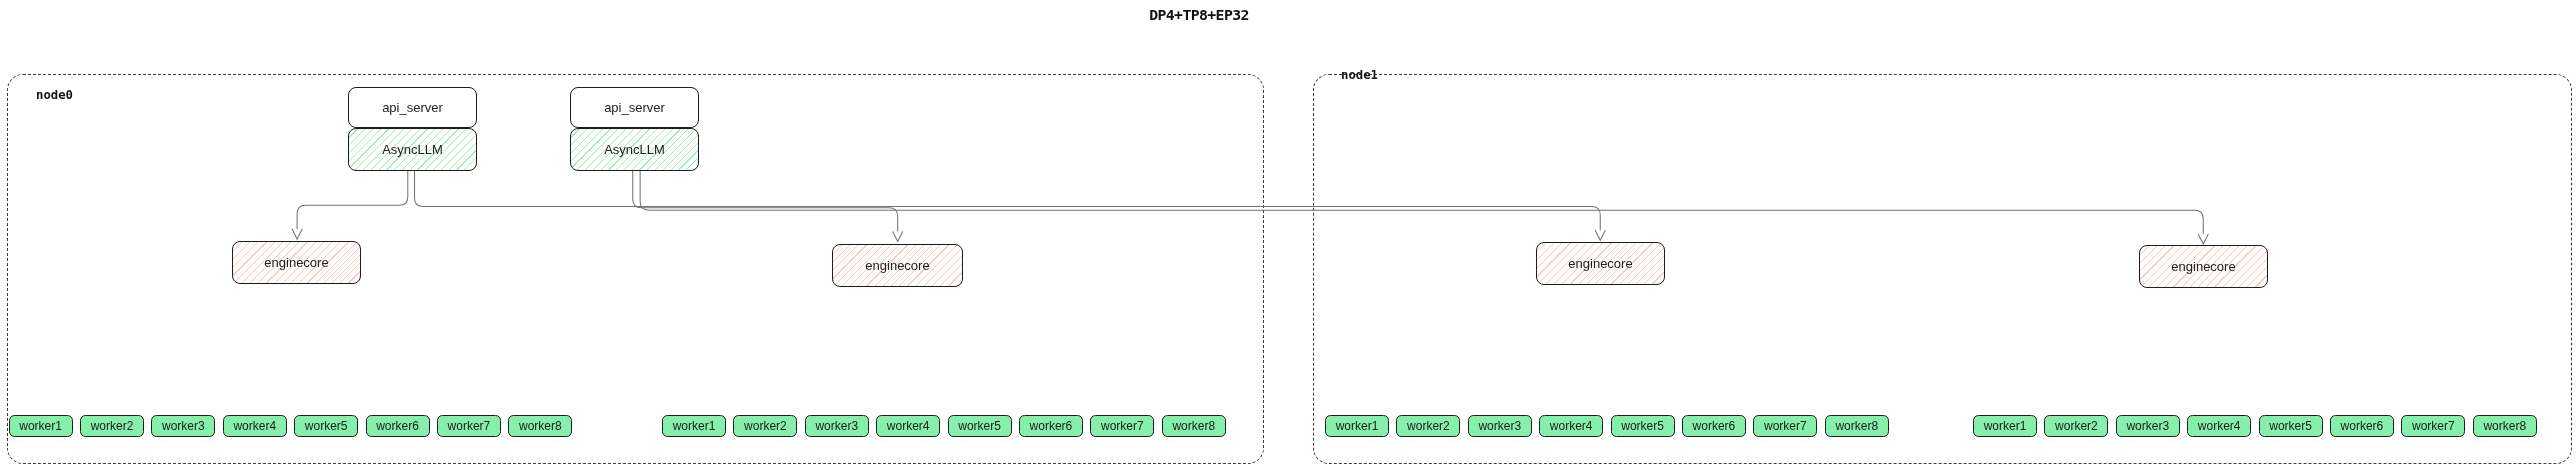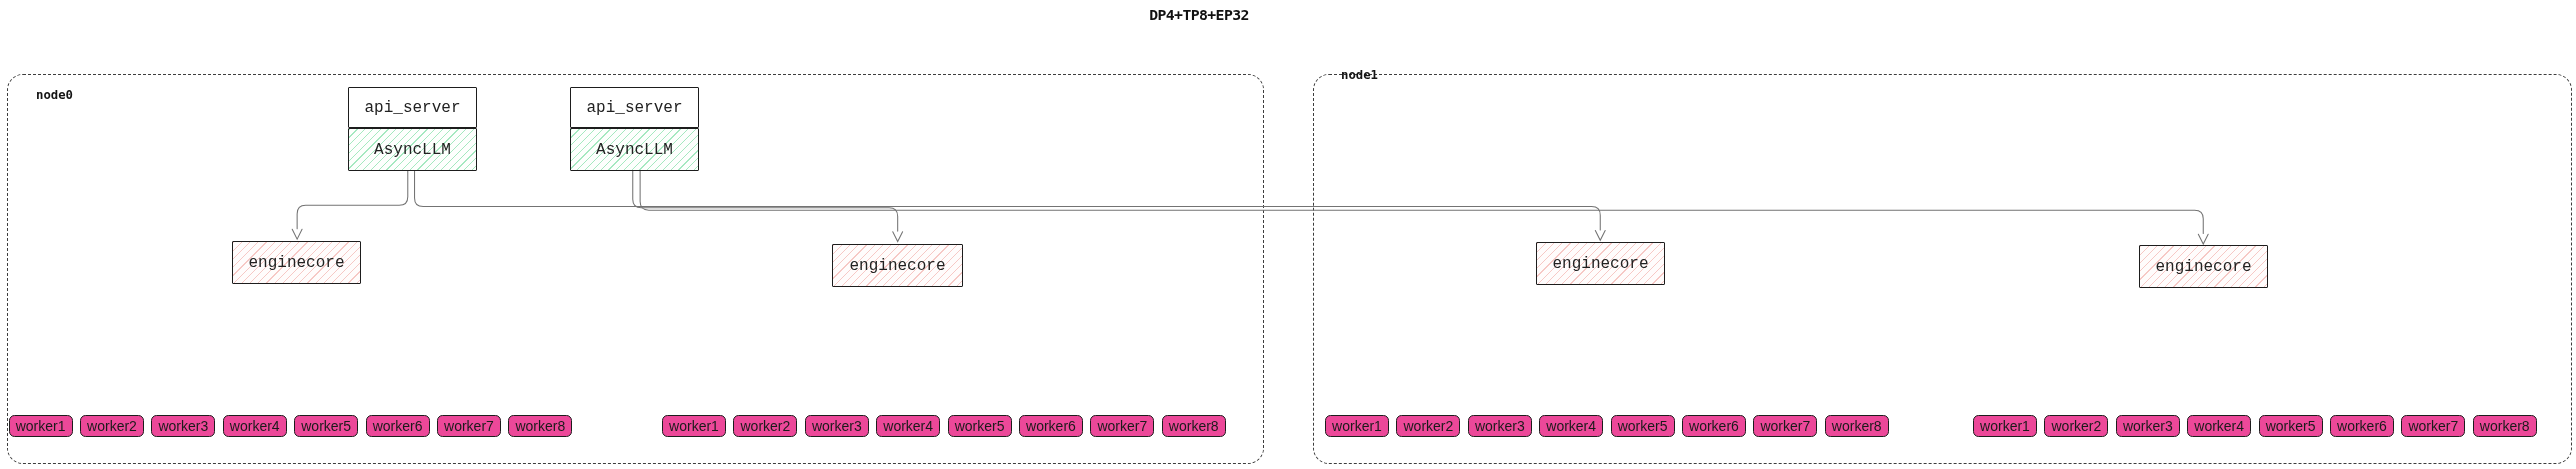--- a/index.html
+++ b/index.html
@@ -32,27 +32,26 @@
     font-family:"DejaVu Sans Mono", monospace;
     font-size:12.3px;
     font-weight:bold;
     color:#141414;
     white-space:nowrap;
   }
   .box{
     position:absolute;
     box-sizing:border-box;
     border:1.4px solid #1d1d1d;
-    border-radius:1px;
+    border-radius:8px;
     background:#ffffff;
     display:flex;align-items:center;justify-content:center;
-    font-size:16px;
+    font-size:13px;
     color:#222;
     white-space:nowrap;
-    font-family:Liberation Mono, monospace;
   }
   .hatch-green{
     background-color:#fdfffd;
     background-image:repeating-linear-gradient(135deg,
       rgba(94,214,143,0.55) 0px, rgba(94,214,143,0.55) 0.9px,
       transparent 0.9px, transparent 5.5px);
   }
   .hatch-red{
     background-color:#fffcfc;
     background-image:repeating-linear-gradient(135deg,
@@ -63,23 +62,23 @@
     position:absolute;
     top:415px;
     display:flex;
     gap:7.4px;
   }
   .worker{
     box-sizing:border-box;
     width:64px;height:22px;
     border:1.2px solid #1d1d1d;
     border-radius:5.5px;
-    background:#ec4899;
+    background:#86efac;
     display:flex;align-items:center;justify-content:center;
-    font-size:14px;
+    font-size:12px;
     color:#1b1b1b;
     white-space:nowrap;
   }
   .wires{
     position:absolute;left:0;top:0;
     pointer-events:none;
   }
 </style>
 </head>
 <body>

